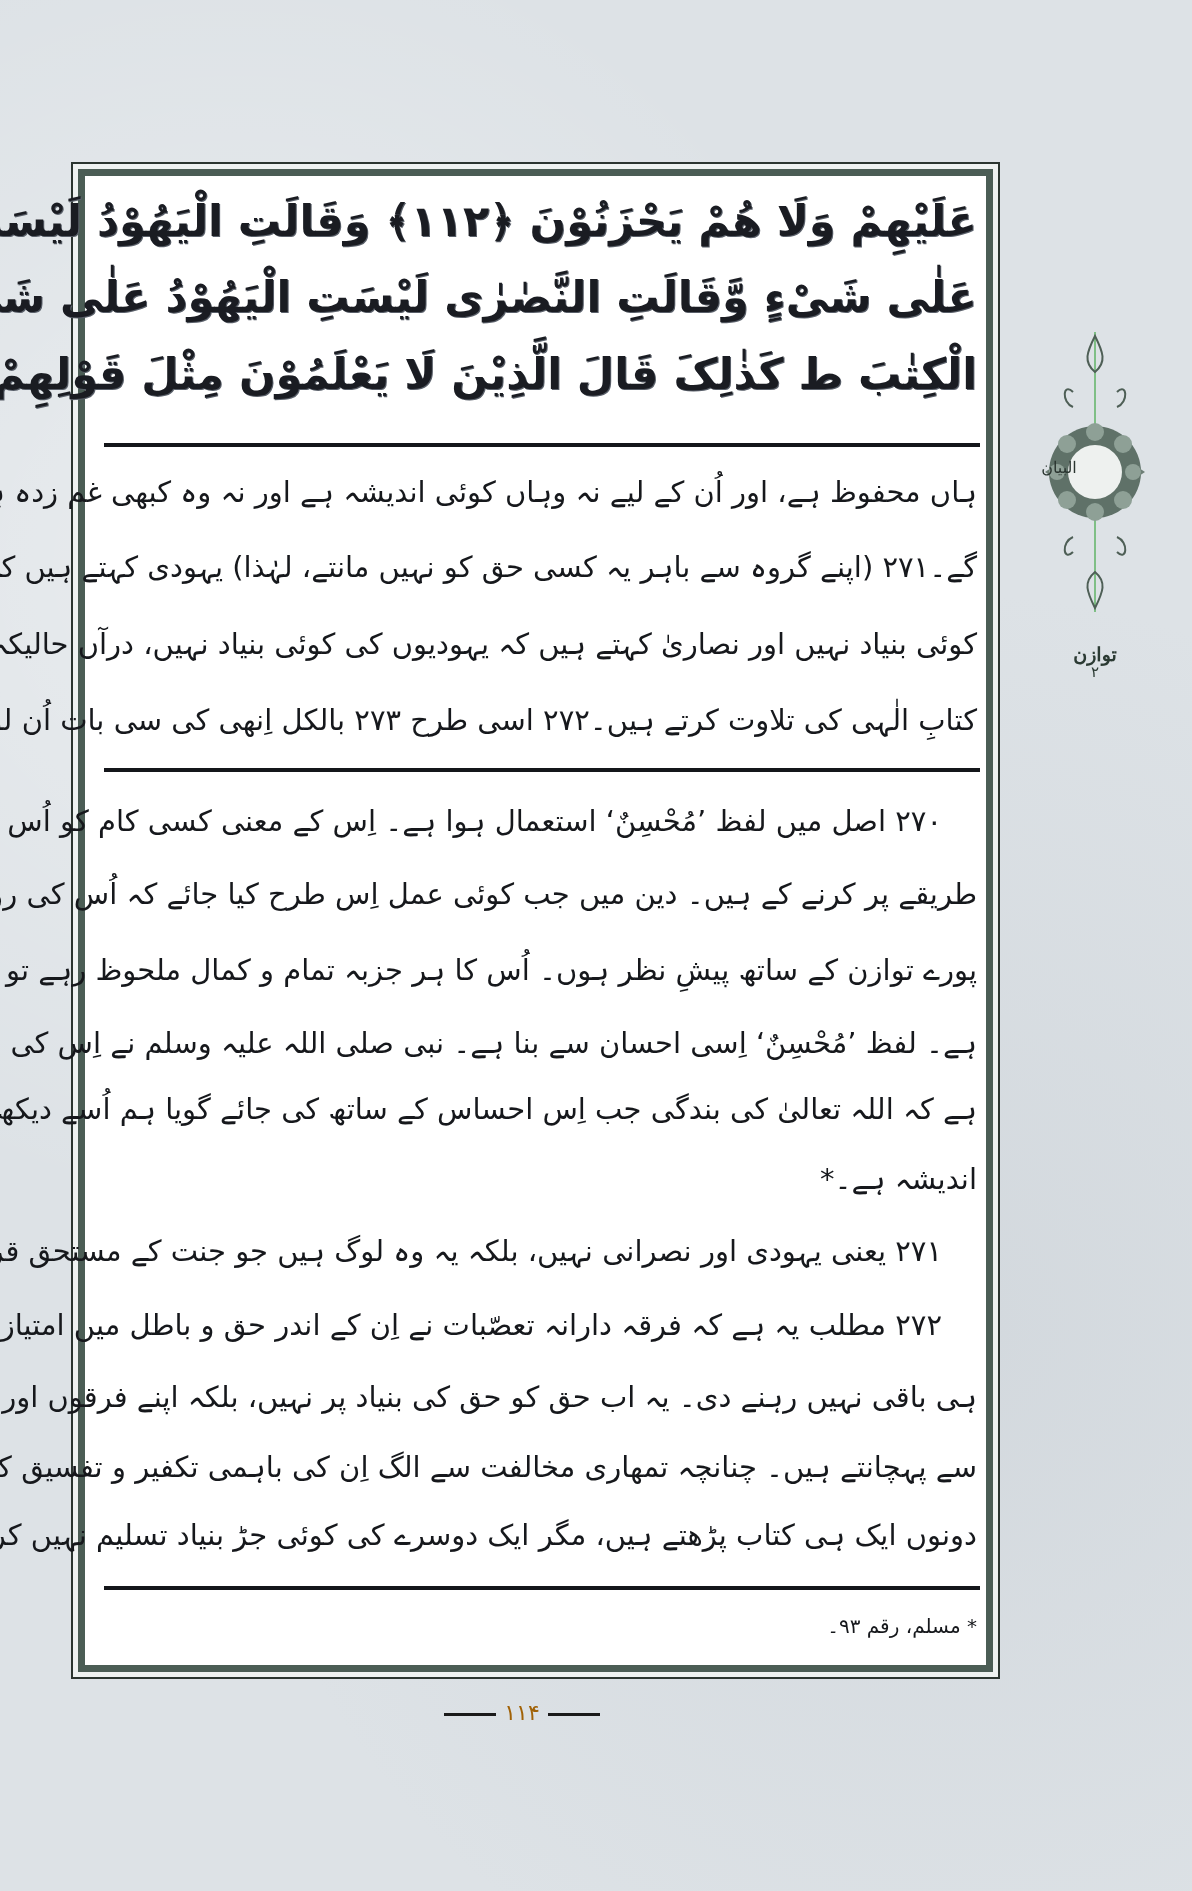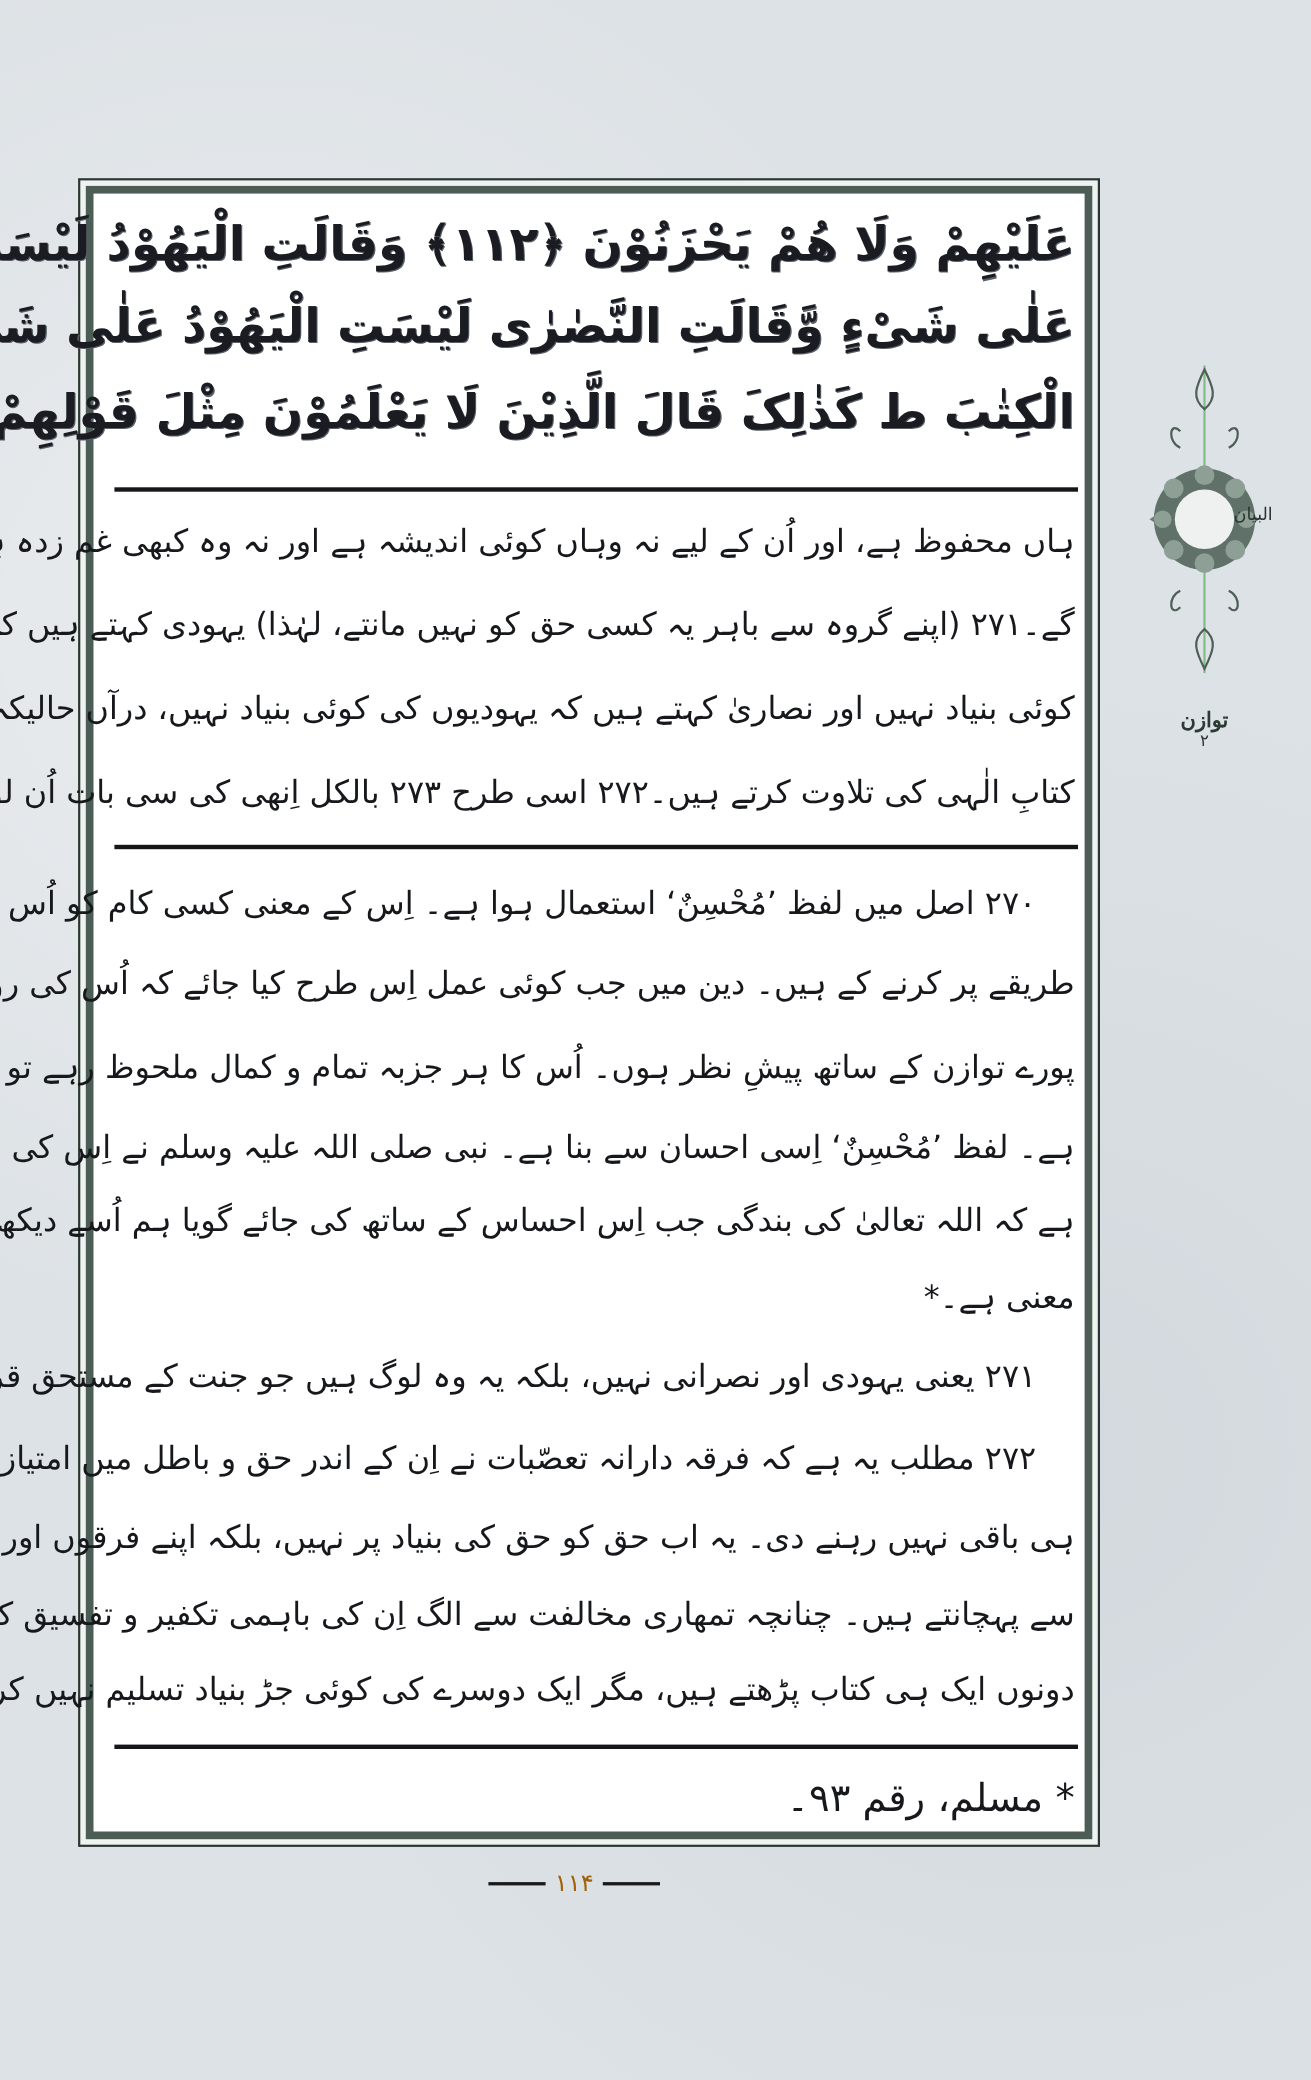--- a/index.html
+++ b/index.html
@@ -44,21 +44,21 @@
     position:absolute; left:1060px; top:643px; width:70px; text-align:center;
     direction:rtl; color:#2b3a33; font-family:"DejaVu Serif", serif;
   }
   .surah .name { font-size:19px; font-weight:bold; display:block; }
   .surah .num { font-size:15px; display:block; line-height:14px; }
   .page-number {
     position:absolute; left:0; width:1044px; top:1700px; text-align:center;
     font-size:22px; color:#a16207;
   }
   .page-number .dash { display:inline-block; width:52px; height:3px; background:#1a1a1a; vertical-align:middle; margin:0 8px; }
-  .footnote-line { font-size:35px; }
+  .footnote-line { font-size:20px; }
 </style>
 </head>
 <body>
 
 <div class="frame-outer"></div>
 <div class="frame-inner"></div>
 
 <div>
   <div class="line ar" style="top:196px; right:215px;">عَلَیْھِمْ وَلَا ھُمْ یَحْزَنُوْنَ ﴿۱۱۲﴾ وَقَالَتِ الْیَھُوْدُ لَیْسَتِ النَّصٰرٰی</div>
   <div class="line ar" style="top:272px; right:215px;">عَلٰی شَیْءٍ وَّقَالَتِ النَّصٰرٰی لَیْسَتِ الْیَھُوْدُ عَلٰی شَیْءٍ وَّھُمْ یَتْلُوْنَ</div>
@@ -75,21 +75,21 @@
 </div>
 
 <div class="divider" style="top:768px;"></div>
 
 <div>
   <div class="line ur indent" style="top:804px;">۲۷۰ اصل میں لفظ ’مُحْسِنٌ‘ استعمال ہوا ہے۔ اِس کے معنی کسی کام کو اُس کے بہترین</div>
   <div class="line ur" style="top:877px;">طریقے پر کرنے کے ہیں۔ دین میں جب کوئی عمل اِس طرح کیا جائے کہ اُس کی روح اور قالب</div>
   <div class="line ur" style="top:953px;">پورے توازن کے ساتھ پیشِ نظر ہوں۔ اُس کا ہر جزبہ تمام و کمال ملحوظ رہے تو اُسے احسان کہا جاتا</div>
   <div class="line ur" style="top:1026px;">ہے۔ لفظ ’مُحْسِنٌ‘ اِسی احسان سے بنا ہے۔ نبی صلی اللہ علیہ وسلم نے اِس کی وضاحت میں فرمایا</div>
   <div class="line ur" style="top:1092px;">ہے کہ اللہ تعالیٰ کی بندگی جب اِس احساس کے ساتھ کی جائے گویا ہم اُسے دیکھ رہے ہیں تو یہ</div>
-  <div class="line ur last" style="top:1162px;">معنی ہے۔*</div>
+  <div class="line ur last" style="top:1162px;">اندیشہ ہے۔*</div>
 
   <div class="line ur indent last" style="top:1234px;">۲۷۱ یعنی یہودی اور نصرانی نہیں، بلکہ یہ وہ لوگ ہیں جو جنت کے مستحق قرار پائیں گے۔</div>
 
   <div class="line ur indent" style="top:1308px;">۲۷۲ مطلب یہ ہے کہ فرقہ دارانہ تعصّبات نے اِن کے اندر حق و باطل میں امتیاز کی صلاحیت</div>
   <div class="line ur" style="top:1380px;">ہی باقی نہیں رہنے دی۔ یہ اب حق کو حق کی بنیاد پر نہیں، بلکہ اپنے فرقوں اور گروہوں کے حوالے</div>
   <div class="line ur" style="top:1450px;">سے پہچانتے ہیں۔ چنانچہ تمھاری مخالفت سے الگ اِن کی باہمی تکفیر و تفسیق کی حالت بھی یہ ہے کہ</div>
   <div class="line ur last" style="top:1518px;">دونوں ایک ہی کتاب پڑھتے ہیں، مگر ایک دوسرے کی کوئی جڑ بنیاد تسلیم نہیں کرتے۔</div>
 </div>
 
 <div class="divider" style="top:1586px;"></div>
@@ -110,21 +110,21 @@
     <circle cx="12" cy="140" r="9" opacity="0"></circle>
     <circle cx="24" cy="112" r="9"></circle>
       <circle cx="80" cy="112" r="9"></circle>
     <circle cx="24" cy="168" r="9"></circle>
       <circle cx="80" cy="168" r="9"></circle>
     <circle cx="14" cy="140" r="8"></circle>
       <circle cx="90" cy="140" r="8"></circle>
   </g>
   <circle cx="52" cy="140" r="27" fill="#eef1ef"></circle>
 </svg>
-<div style="position:absolute; left:1087px; top:458px; width:70px; text-align:right; font-size:16px; color:#2a3530; direction:rtl; font-family:'DejaVu Serif', serif;">البیان</div>
+<div style="position:absolute; left:1024px; top:458px; width:70px; text-align:center; font-size:16px; color:#2a3530; direction:rtl; font-family:'DejaVu Serif', serif;">البیان</div>
 
 <div class="surah">
   <span class="name">توازن</span>
   <span class="num">۲</span>
 </div>
 
 <div class="page-number">
   <span class="dash"></span><span>۱۱۴</span><span class="dash"></span>
 </div>
 

